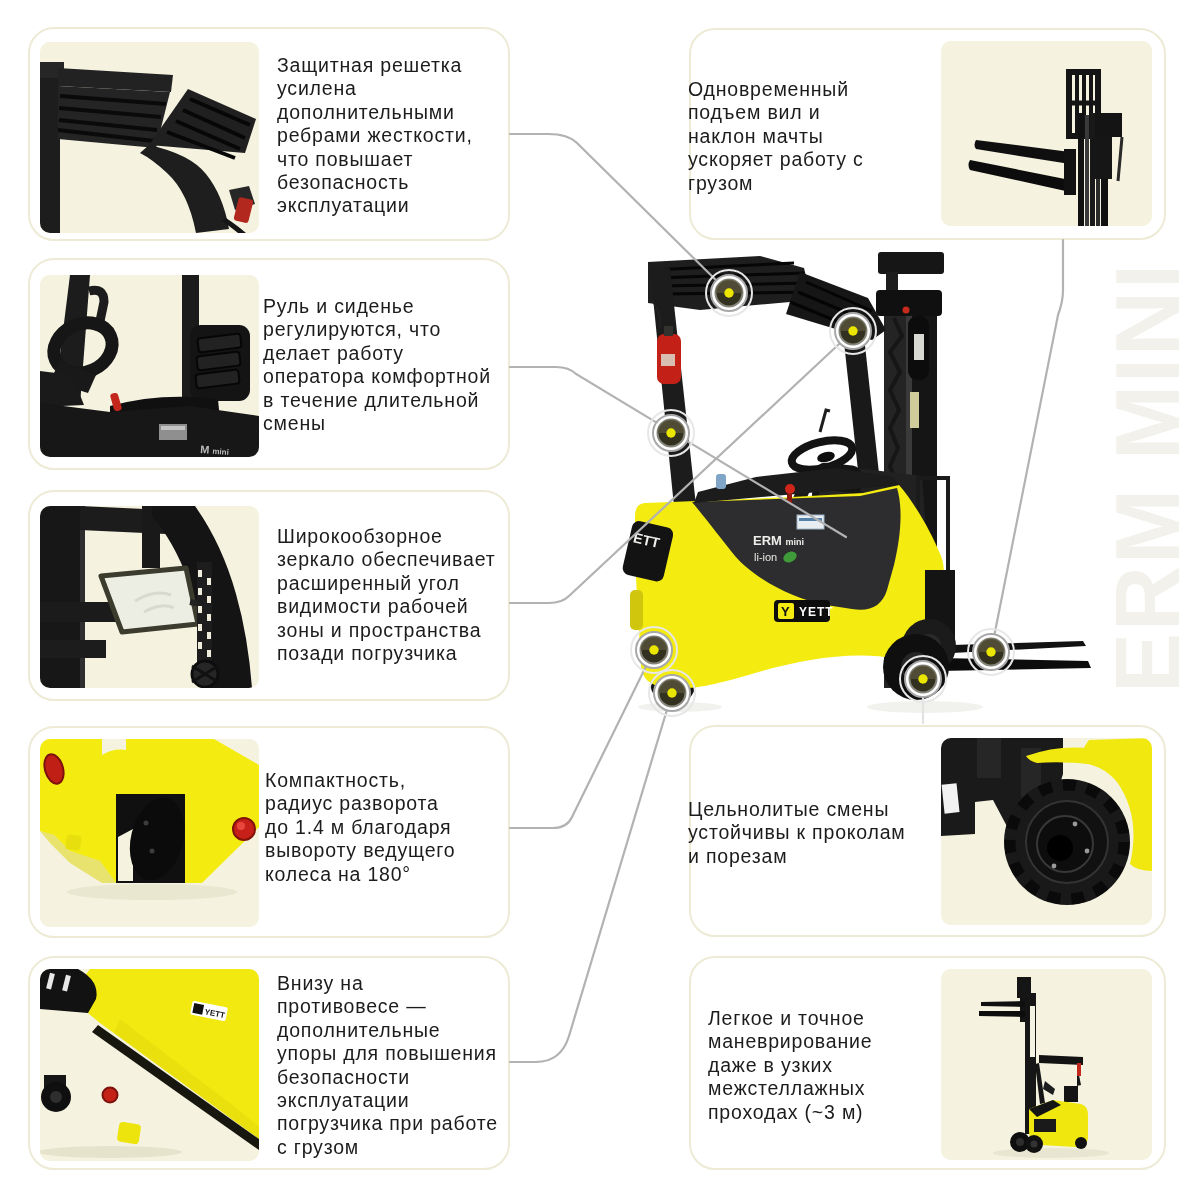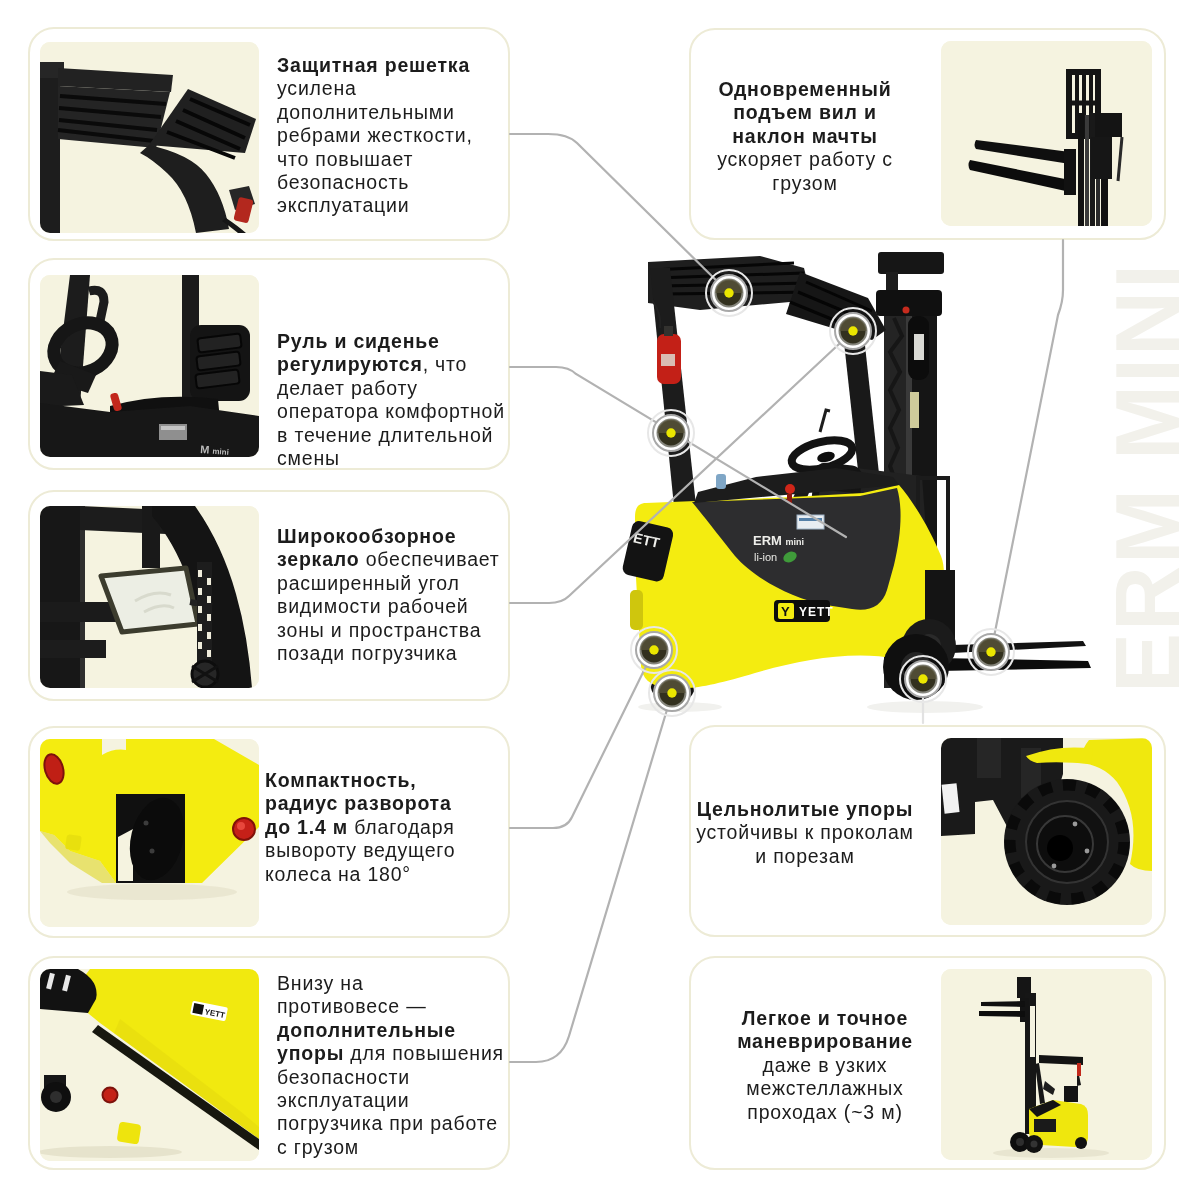--- a/index.html
+++ b/index.html
@@ -1,53 +1,53 @@
 <!DOCTYPE html>
 <html><head><meta charset="utf-8">
 <style>
 html,body{margin:0;padding:0;}
 body{width:1200px;height:1200px;position:relative;background:#ffffff;
   font-family:"Liberation Sans",sans-serif;color:#1c1c1c;overflow:hidden;}
 .card{position:absolute;background:#fff;border:2px solid #edebd6;border-radius:26px;box-sizing:border-box;}
 .photo{position:absolute;border-radius:10px;overflow:hidden;background:#f5f3e0;}
 .photo svg{display:block;}
 .txt{position:absolute;font-size:19.5px;line-height:23.4px;letter-spacing:0.8px;}
-.txt b{font-weight:bold;}
-.r{text-align:center;}
+.txt b{font-weight:normal;}
+.r{text-align:left;}
 #wm{position:absolute;left:942px;top:443px;width:412px;height:88px;line-height:88px;
   font-size:90px;font-weight:bold;letter-spacing:2px;color:#f2f1eb;text-align:center;
   transform:rotate(-90deg);white-space:nowrap;}
 #overlay{position:absolute;left:0;top:0;}
 </style></head>
 <body>
 <div id="wm">ERM MINI</div>
 
 <div class="card" style="left:28px;top:27px;width:482px;height:214px;"></div>
 <div class="card" style="left:28px;top:258px;width:482px;height:212px;"></div>
 <div class="card" style="left:28px;top:490px;width:482px;height:211px;"></div>
 <div class="card" style="left:28px;top:726px;width:482px;height:212px;"></div>
 <div class="card" style="left:28px;top:956px;width:482px;height:214px;"></div>
 <div class="card" style="left:689px;top:28px;width:477px;height:212px;"></div>
 <div class="card" style="left:689px;top:725px;width:477px;height:212px;"></div>
 <div class="card" style="left:689px;top:956px;width:477px;height:214px;"></div>
 
 <div class="txt" style="left:277px;top:54px;width:238px;">
 <b>Защитная решетка</b><br>усилена<br>дополнительными<br>ребрами жесткости,<br>что повышает<br>безопасность<br>эксплуатации</div>
-<div class="txt" style="left:277px;top:295px;width:238px;margin-top:35px;">
+<div class="txt" style="left:263px;top:295px;width:238px;">
 <b>Руль и сиденье<br>регулируются</b>, что<br>делает работу<br>оператора комфортной<br>в течение длительной<br>смены</div>
 <div class="txt" style="left:277px;top:525px;width:238px;">
 <b>Широкообзорное<br>зеркало</b> обеспечивает<br>расширенный угол<br>видимости рабочей<br>зоны и пространства<br>позади погрузчика</div>
 <div class="txt" style="left:265px;top:769px;width:238px;">
 <b>Компактность,<br>радиус разворота<br>до 1.4 м</b> благодаря<br>вывороту ведущего<br>колеса на 180°</div>
 <div class="txt" style="left:277px;top:972px;width:238px;">
 Внизу на<br>противовесе —<br><b>дополнительные<br>упоры</b> для повышения<br>безопасности<br>эксплуатации<br>погрузчика при работе<br>с грузом</div>
 <div class="txt r" style="left:688px;top:78px;width:234px;">
 <b>Одновременный<br>подъем вил и<br>наклон мачты</b><br>ускоряет работу с<br>грузом</div>
 <div class="txt r" style="left:688px;top:798px;width:234px;">
-<b>Цельнолитые упоры</b><br>устойчивы к проколам<br>и порезам</div>
+<b>Цельнолитые смены</b><br>устойчивы к проколам<br>и порезам</div>
 <div class="txt r" style="left:708px;top:1007px;width:234px;">
 <b>Легкое и точное<br>маневрирование</b><br>даже в узких<br>межстеллажных<br>проходах (~3 м)</div>
 
 <div class="photo" style="left:40px;top:42px;width:219px;height:191px;">
 <svg width="219" height="191" viewBox="0 0 219 191">
 <rect width="219" height="191" fill="#f5f3e0"></rect>
 <rect x="0" y="24" width="20" height="167" fill="#1d1d1d"></rect>
 <rect x="-2" y="20" width="26" height="16" fill="#262626"></rect>
 <path d="M18,26 L133,33 L131,50 L18,44 Z" fill="#222222"></path>
 <path d="M18,44 L130,50 L116,106 L18,97 Z" fill="#242424"></path>

